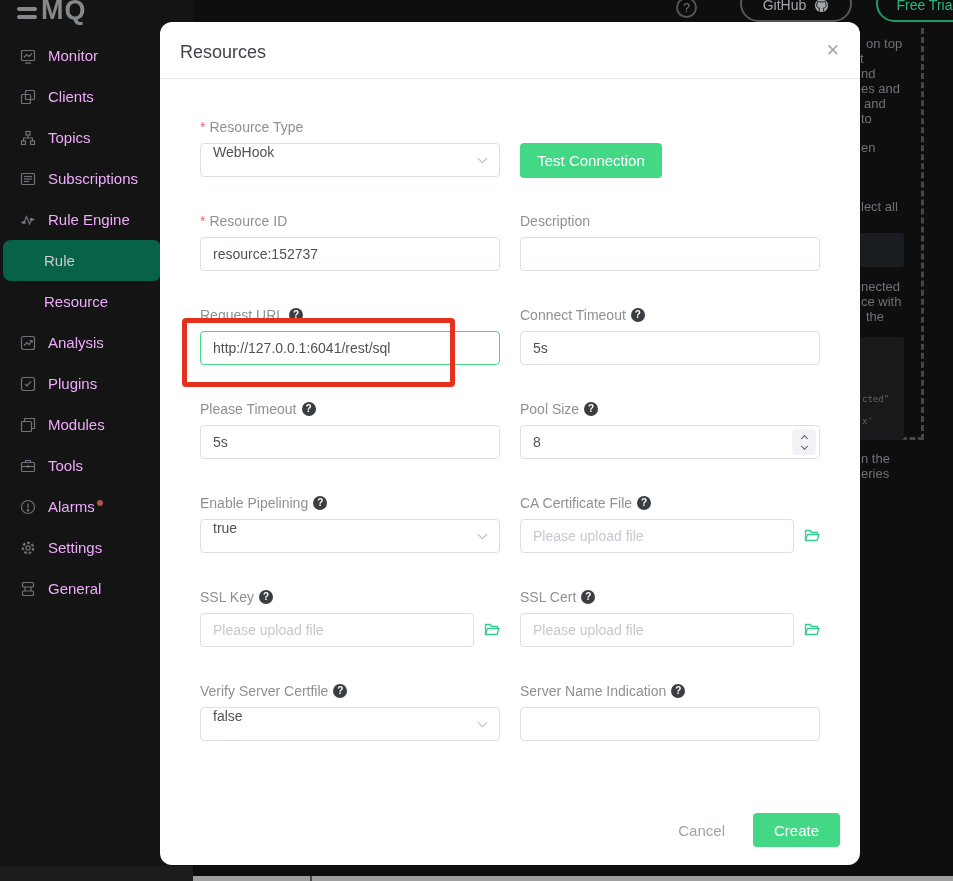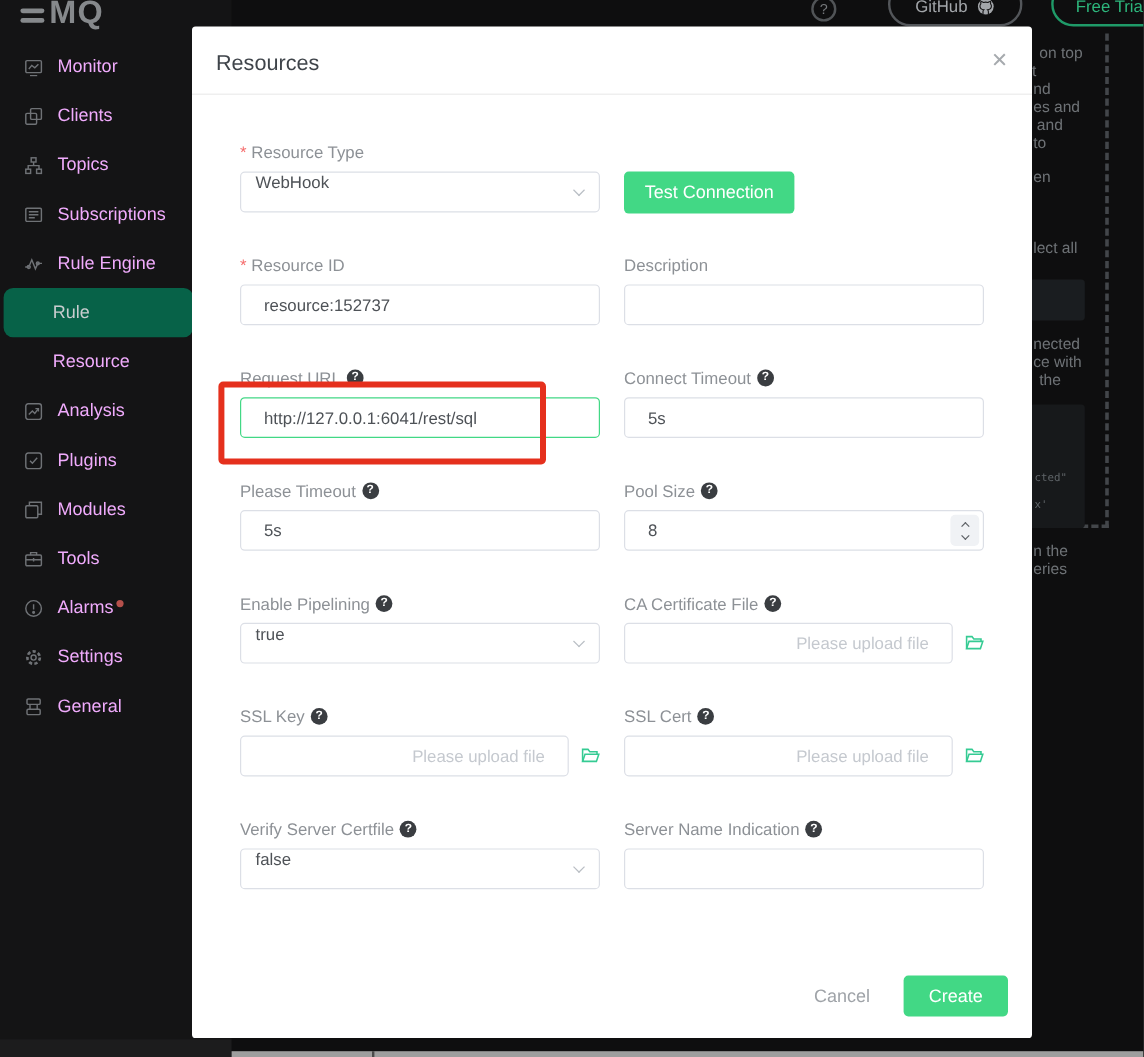--- a/index.html
+++ b/index.html
@@ -40,41 +40,41 @@
   .dash-panel { position:absolute; left:858px; top:28px; width:66px; height:412px;
     border-right:3px dashed #43464a; border-bottom:3px dashed #43464a; z-index:1; }
 
   
   .side-bottom { position:absolute; left:0; top:866px; width:193px; height:15px; background:#1c1c1d; z-index:1; }
   .hscrollbar { position:absolute; left:193px; top:876px; width:760px; height:5px; background:#9e9e9e; z-index:1; }
   .hscroll-tick { position:absolute; left:117px; top:0; width:2px; height:5px; background:#4a4a4a; }
 
   
   .modal { position:absolute; left:160px; top:22px; width:700px; height:843px; background:#ffffff;
-    border-radius:3px; z-index:10; }
+    border-radius:12px; z-index:10; }
   .modal-header { position:relative; height:57px; border-bottom:1px solid #ececec; padding:20px 20px 0 20px; }
   .modal-title { font-size:18px; color:#3f444a; }
   .modal-close { position:absolute; right:20px; top:18px; font-size:17px; color:#a6aaae; cursor:pointer; }
   .modal-body { padding:39px 40px 0 40px; }
   .form-grid { display:grid; grid-template-columns:300px 300px; column-gap:20px; }
   .form-item { margin-bottom:35px; height:59px; position:relative; }
   .f-label { display:flex; align-items:center; font-size:14px; color:#8d9196; height:18px; margin-bottom:7px; }
   .req { color:#f56c6c; margin-right:4px; }
   .help-q { display:inline-block; width:14px; height:14px; border-radius:50%; background:#3a3d41; color:#fff;
     font-size:10px; font-weight:bold; line-height:14px; text-align:center; margin-left:5px; cursor:pointer; }
-  .f-input { width:300px; height:34px; border:1px solid #dcdfe6; border-radius:4px; padding:0 19px;
+  .f-input { width:300px; height:34px; border:1px solid #dcdfe6; border-radius:4px; padding:0 12px;
     font-size:14px; color:#4e5257; font-family:"Liberation Sans", sans-serif; background:#fff; outline:none; }
   .f-input::placeholder { color:#c5c9cf; }
   .f-input.focused { border-color:#42d885; }
   .selectbox { position:relative; width:300px; height:34px; border:1px solid #dcdfe6; border-radius:4px;
     background:#fff; display:flex; align-items:flex-start; padding:0 12px; font-size:14px; color:#4e5257; cursor:pointer; }
   .chev { position:absolute; right:13px; top:11px; width:7px; height:7px; border-right:1.5px solid #b9bec4;
     border-bottom:1.5px solid #b9bec4; transform:rotate(45deg); }
   .upload-wrap { display:flex; align-items:center; }
-  .upload-input { width:275px;text-align:right; }
+  .upload-input { width:275px; }
   .folder-btn { margin-left:10px; cursor:pointer; height:16px; }
   .num-wrap { position:relative; }
   .stepper { position:absolute; right:4px; top:4px; width:24px; height:26px; background:#f0f2f5; border-radius:4px;
     display:flex; flex-direction:column; align-items:center; justify-content:center; gap:3px; cursor:pointer; }
   .stp { width:5px; height:5px; border-right:1.5px solid #5a5e63; border-bottom:1.5px solid #5a5e63; }
   .stp.up { transform:rotate(-135deg); margin-top:2px; }
   .stp.down { transform:rotate(45deg); margin-bottom:2px; }
   .btn-green { background:#42d885; color:#fff; border:none; border-radius:4px; font-size:15px;
     font-family:"Liberation Sans", sans-serif; cursor:pointer; }
   .btn-test { width:142px; height:35px; margin-top:25px; }

